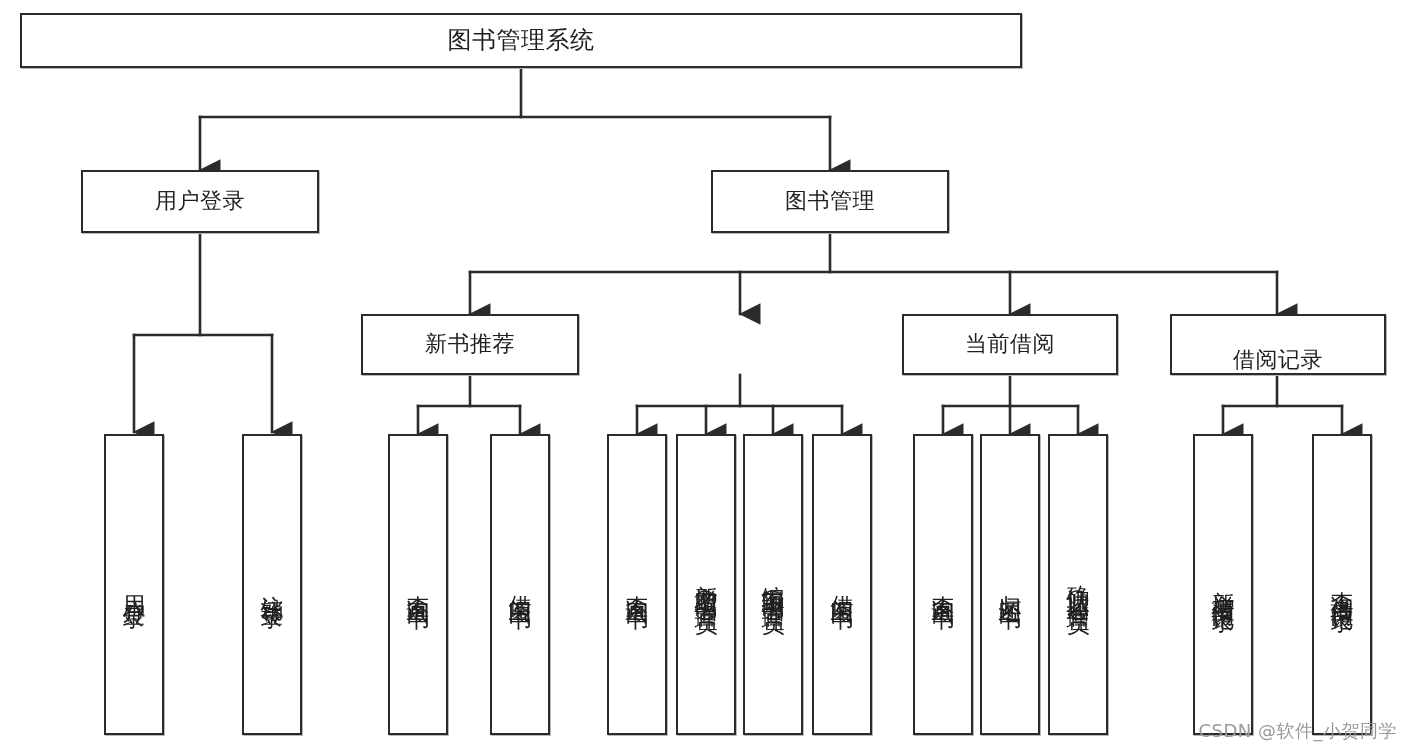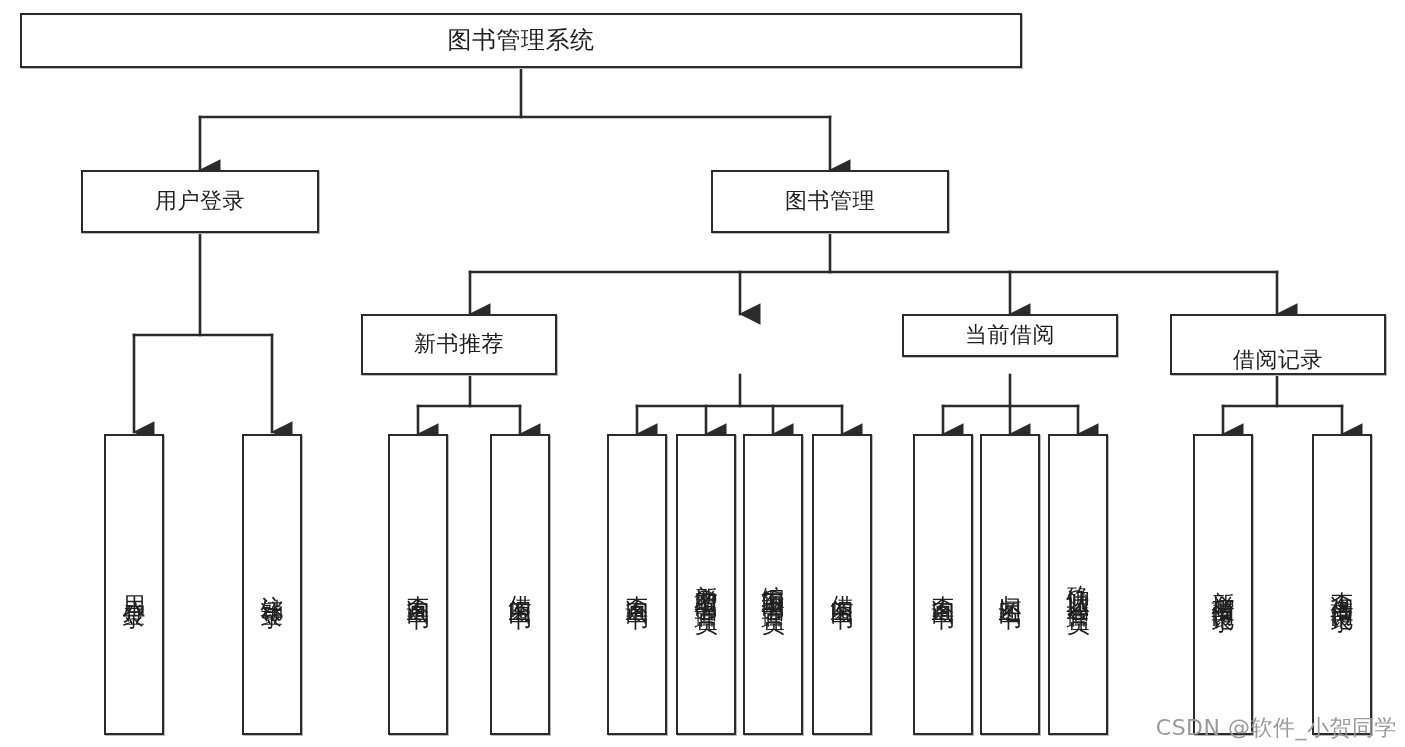--- a/index.html
+++ b/index.html
@@ -57,21 +57,21 @@
     line-height:1.0;
     letter-spacing:4px;
     white-space:nowrap;
     margin:auto;
   }
   
   #watermark{
     position:absolute;
     right:8px;
     bottom:4px;
-    font-size:22px;
+    font-size:18px;
     color:#9a9a9a;
     letter-spacing:0.5px;
     white-space:nowrap;
     user-select:none;
   }
 </style>
 </head>
 <body>
 
 <div id="canvas">
@@ -131,26 +131,26 @@
   </div>
 
   <div class="node h" style="left:81px; top:170px; width:238px; height:63px;">
     <span class="label">用户登录</span>
   </div>
 
   <div class="node h" style="left:711px; top:170px; width:238px; height:63px;">
     <span class="label">图书管理</span>
   </div>
 
-  <div class="node h" style="left:361px; top:314px; width:196px; height:61px;">
+  <div class="node h" style="left:361px; top:314px; width:218px; height:61px;">
     <span class="label">新书推荐</span>
   </div>
 
 
-  <div class="node h" style="left:902px; top:314px; width:216px; height:43px;">
+  <div class="node h" style="left:902px; top:314px; width:216px; height:61px;">
     <span class="label">当前借阅</span>
   </div>
 
   <div class="node h" style="left:1170px; top:314px; width:216px; height:61px;align-items:flex-end;">
     <span class="label">借阅记录</span>
   </div>
 
   <div class="node leaf" style="left:104px; top:434px; width:60px; height:301px;">
     <span class="label">用户登录</span>
   </div>

